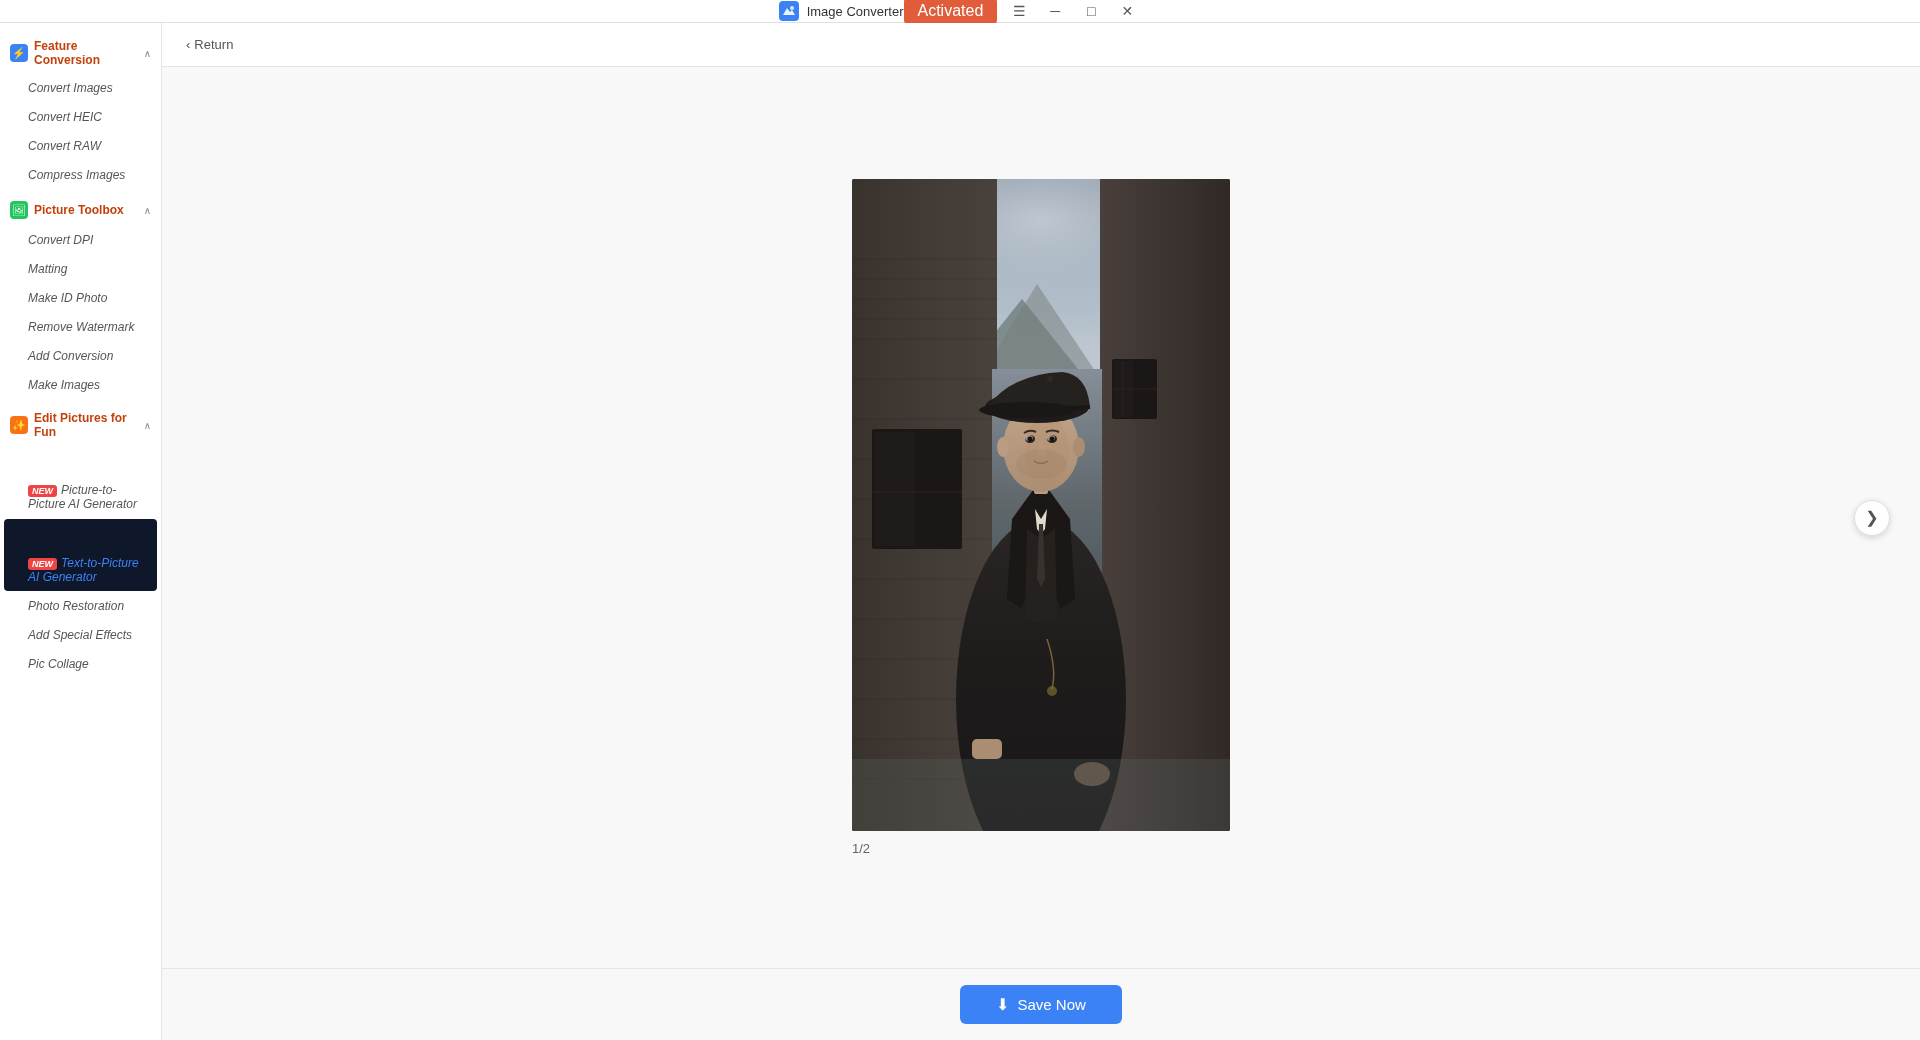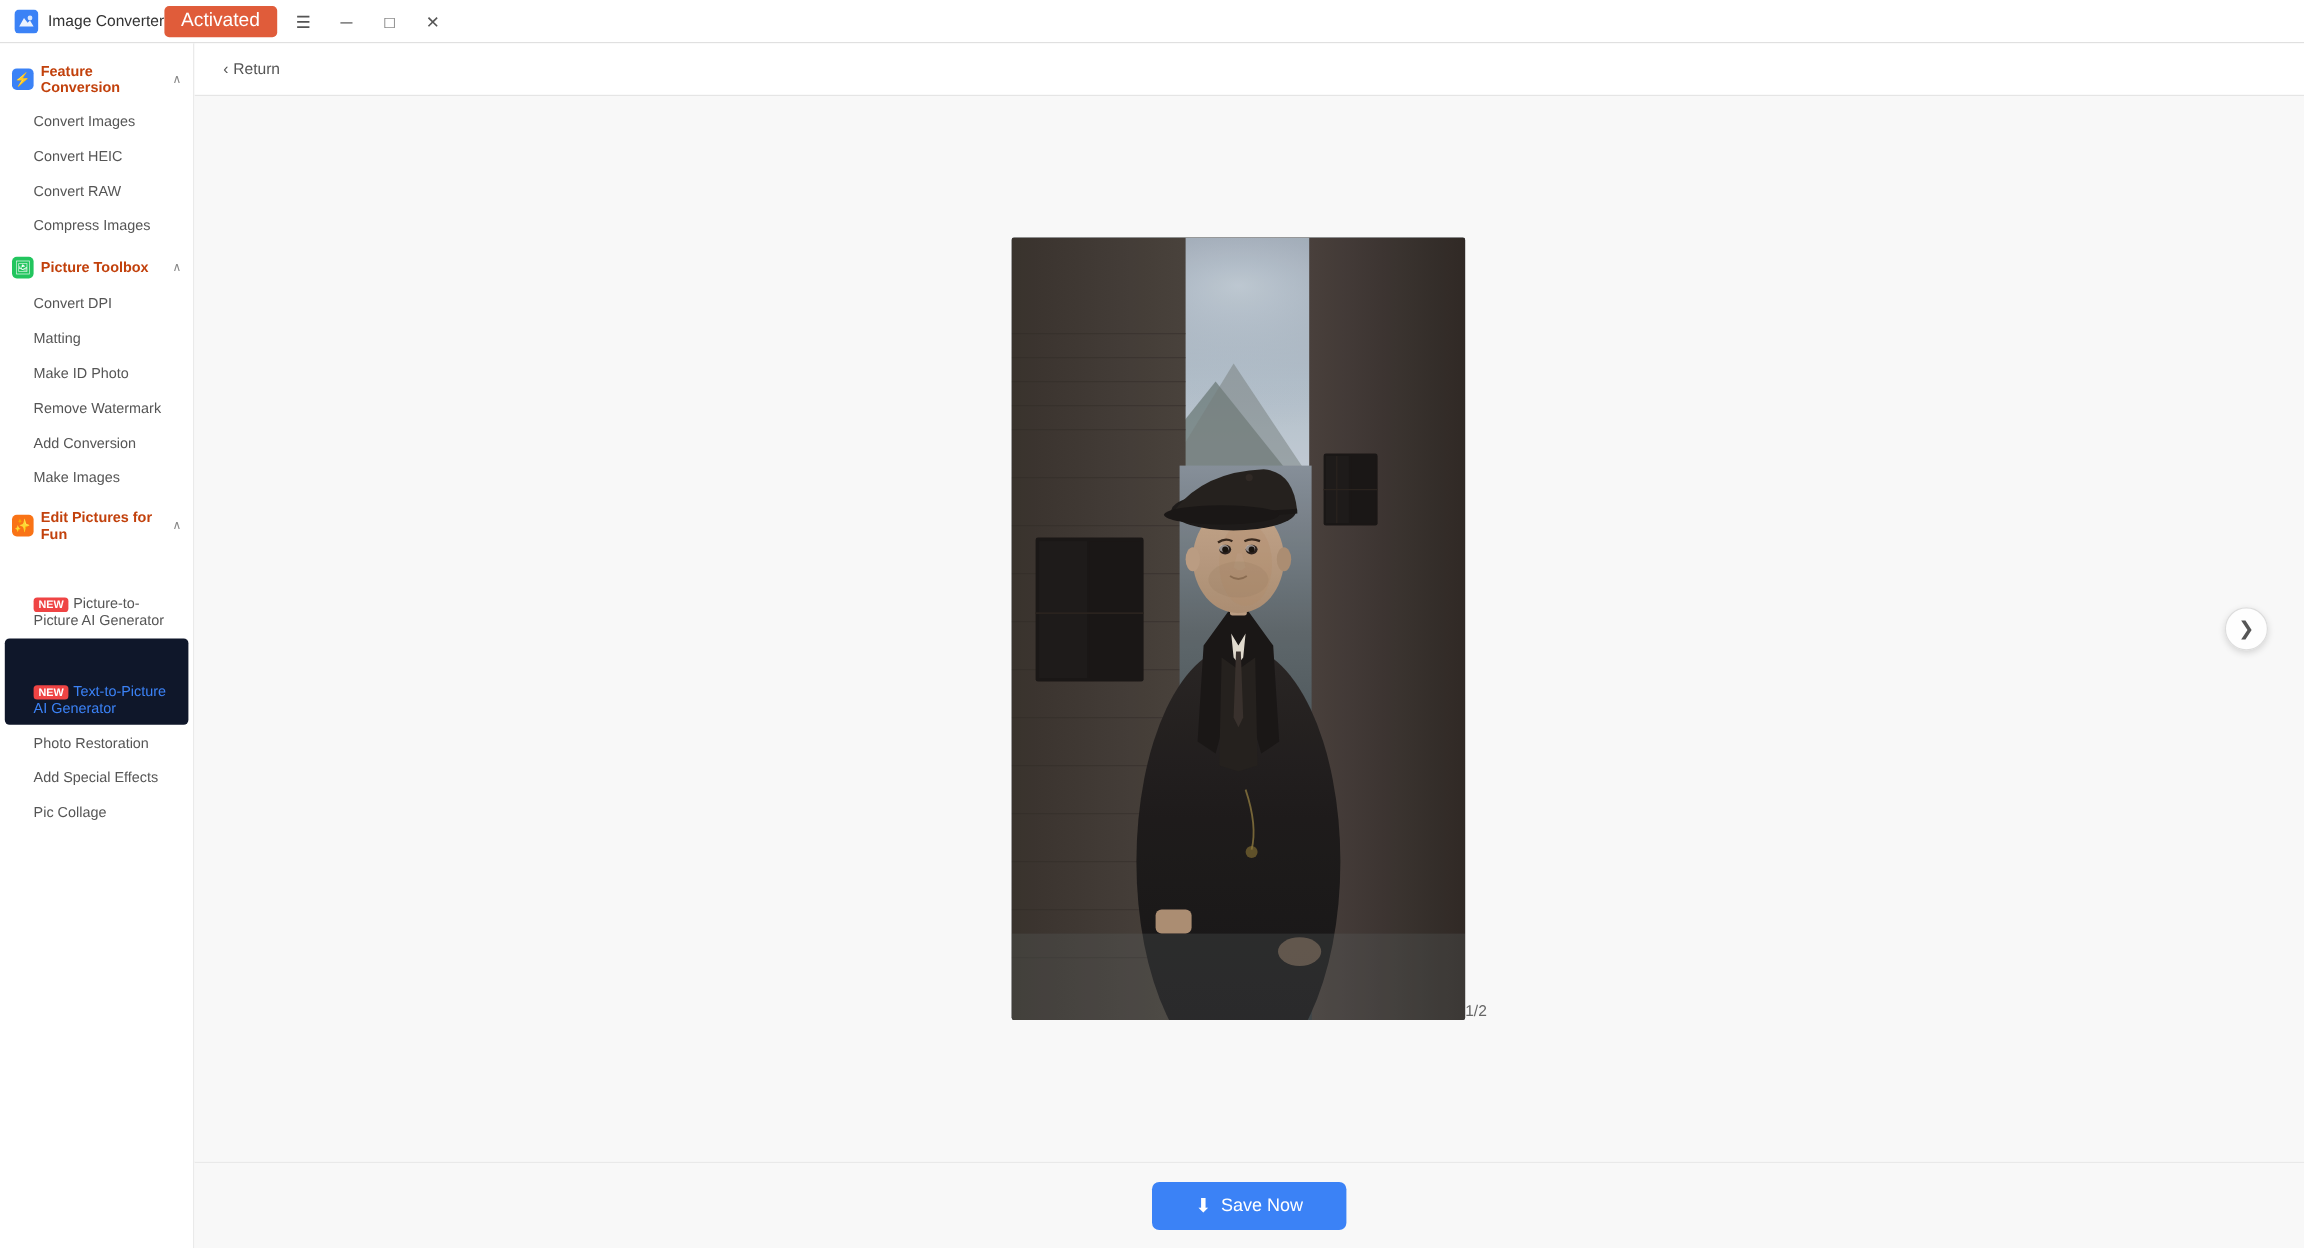--- a/index.html
+++ b/index.html
@@ -8,25 +8,25 @@
       background: #f5f5f5;
       width: 1920px;
       height: 1040px;
       overflow: hidden;
       display: flex;
       flex-direction: column;
     }
 
     
     .title-bar {
-      height: 36px;
+      height: 23px;
       background: #ffffff;
       display: flex;
       align-items: center;
-      justify-content: flex-start;
+      justify-content: center;
       padding: 0 12px;
       border-bottom: 1px solid #e0e0e0;
       -webkit-app-region: drag;
       flex-shrink: 0;
     }
     .title-bar-left {
       display: flex;
       align-items: center;
       gap: 8px;
     }
@@ -112,20 +112,21 @@
       font-size: 10px;
       color: #888;
     }
     .sidebar-item {
       padding: 7px 10px 7px 24px;
       font-size: 12px;
       color: #555;
       cursor: pointer;
       border-radius: 4px;
       margin: 1px 4px;
+      font-style: italic;
     }
     .sidebar-item.active {
       background: #0f172a;
       color: #3b82f6;
       font-weight: 500;
     }
     .new-badge {
       display: inline-block;
       background: #ef4444;
       color: white;
@@ -177,22 +178,22 @@
       align-items: center;
       justify-content: center;
       position: relative;
       background: #f8f8f8;
       overflow: hidden;
     }
 
     .image-container {
       position: relative;
       display: flex;
-      flex-direction: row;
-      align-items: flex-end;
+      flex-direction: column;
+      align-items: flex-start;
     }
 
     .image-placeholder {
       width: 378px;
       height: 652px;
       background: linear-gradient(
         160deg,
         #3a3a3a 0%,
         #2a2a2a 20%,
         #1a1a1a 40%,

